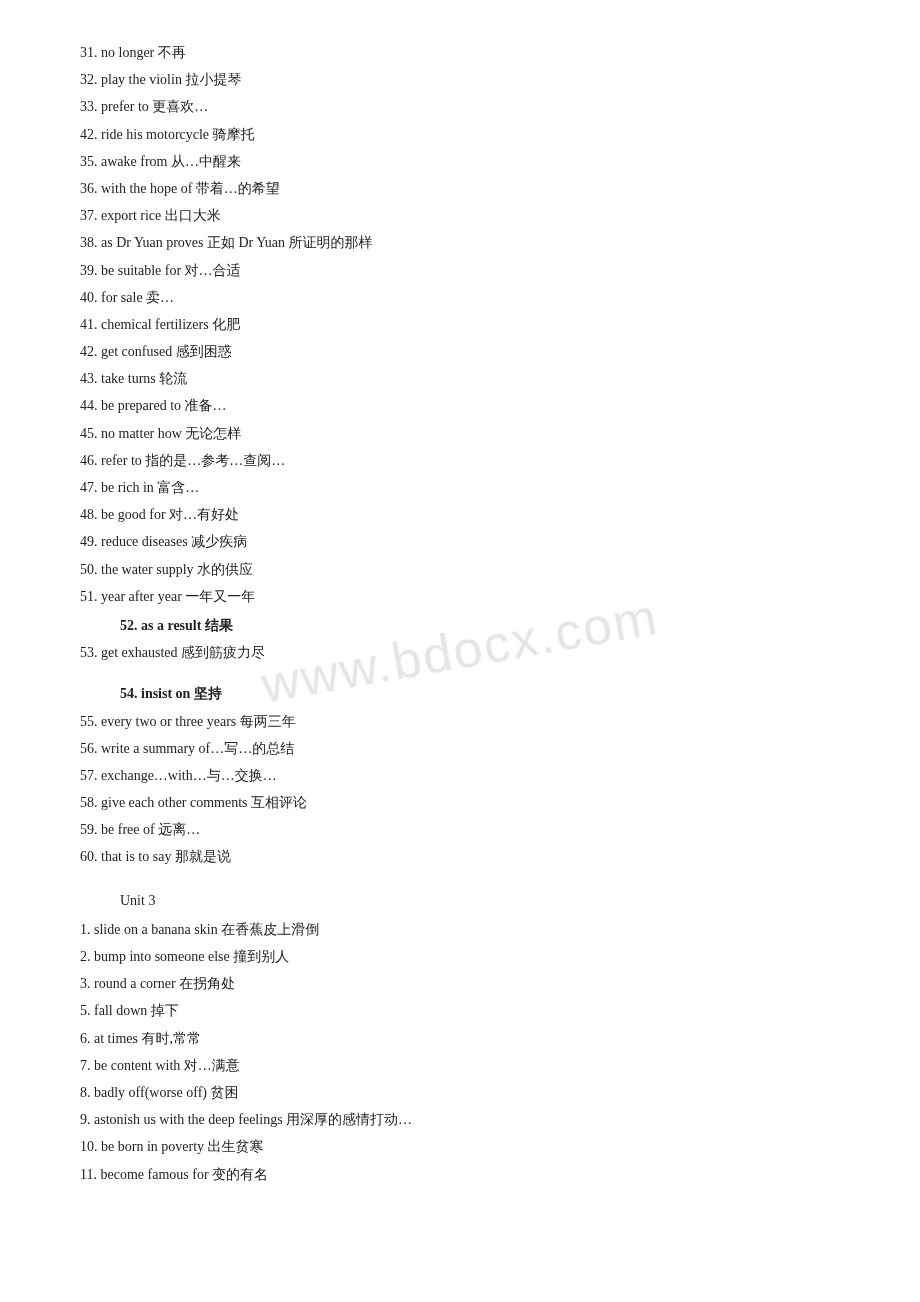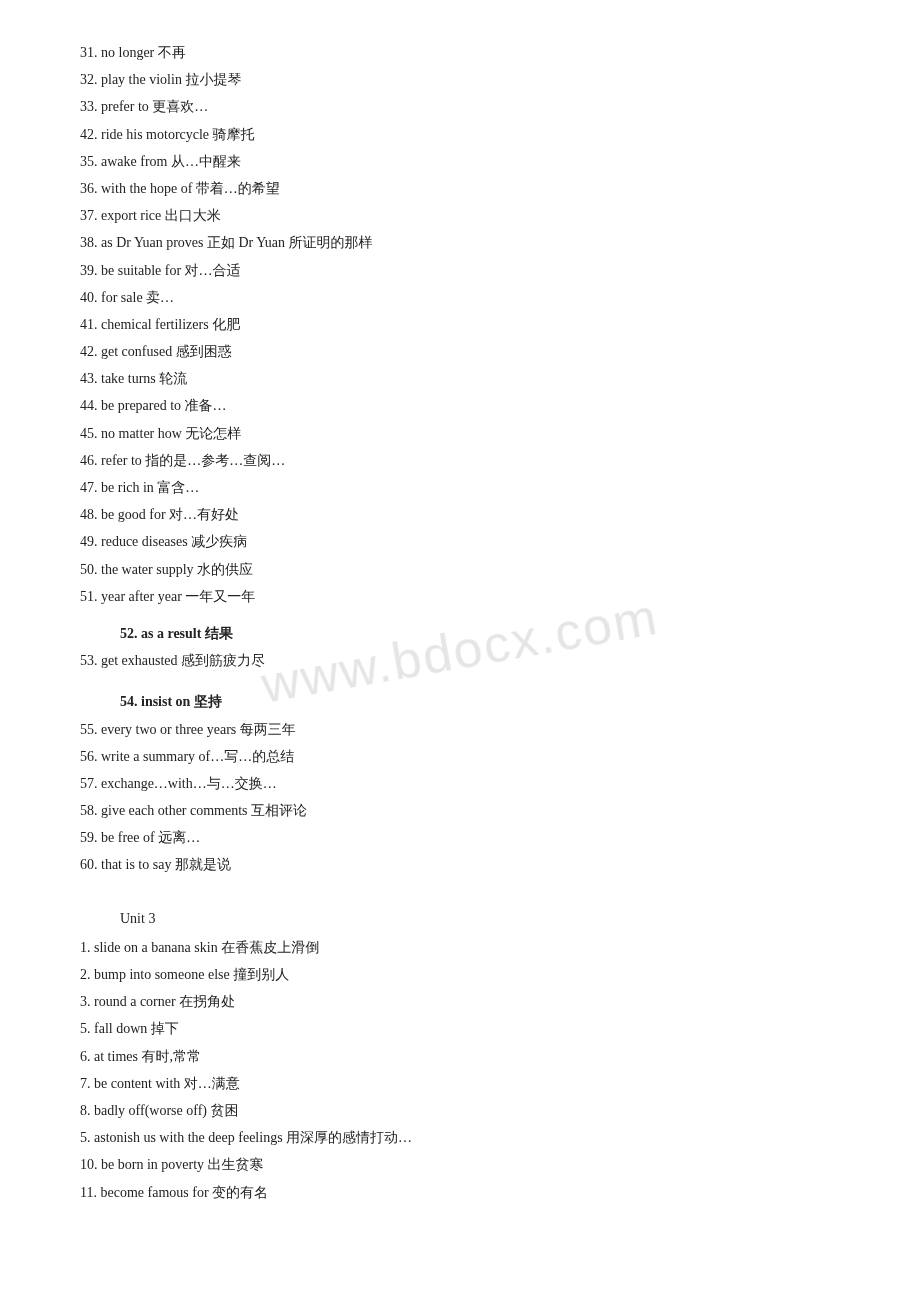--- a/index.html
+++ b/index.html
@@ -32,21 +32,21 @@
       transform: translate(-50%, -50%) rotate(-10deg);
       font-size: 52px;
       color: rgba(180, 180, 180, 0.35);
       font-family: Arial, sans-serif;
       white-space: nowrap;
       pointer-events: none;
       z-index: 999;
       letter-spacing: 2px;
     }
     .unit-header {
-      margin-top: 28px;
+      margin-top: 18px;
       margin-bottom: 4px;
       padding-left: 40px;
     }
   </style>
 </head>
 <body>
 
 <div class="watermark">www.bdocx.com</div>
 
 <ul class="content-list">
@@ -63,21 +63,21 @@
     <li>41. chemical fertilizers 化肥</li>
     <li>42. get confused 感到困惑</li>
     <li>43. take turns 轮流</li>
     <li>44. be prepared to 准备…</li>
     <li>45. no matter how 无论怎样</li>
     <li>46. refer to 指的是…参考…查阅…</li>
     <li>47. be rich in 富含…</li>
     <li>48. be good for 对…有好处</li>
     <li>49. reduce diseases 减少疾病</li>
     <li>50. the water supply 水的供应</li>
-    <li style="margin-bottom: 12px;">51. year after year 一年又一年</li>
+    <li style="margin-bottom: 4px;">51. year after year 一年又一年</li>
     <li class="indented">52. as a result 结果</li>
     <li style="margin-bottom: 16px;">53. get exhausted 感到筋疲力尽</li>
     <li class="indented">54.  insist on 坚持</li>
     <li>55. every two or three years 每两三年</li>
     <li>56. write a summary of…写…的总结</li>
     <li>57. exchange…with…与…交换…</li>
     <li>58. give each other comments 互相评论</li>
     <li>59. be free of 远离…</li>
     <li>60. that is to say 那就是说</li>
   </ul>
@@ -85,16 +85,16 @@
 <div class="unit-header">Unit 3</div>
 
 <ul class="content-list">
 <li>1. slide on a banana skin 在香蕉皮上滑倒</li>
     <li>2. bump into someone else 撞到别人</li>
     <li>3. round a corner 在拐角处</li>
     <li>5. fall down 掉下</li>
     <li>6. at times 有时,常常</li>
     <li>7. be content with 对…满意</li>
     <li>8. badly off(worse off) 贫困</li>
-    <li>5. astonish us with the deep feelings 用深厚的感情打动…</li>
+    <li>9. astonish us with the deep feelings 用深厚的感情打动…</li>
     <li>10. be born in poverty 出生贫寒</li>
     <li>11. become famous for 变的有名</li>
   </ul>
 
 </body></html>

